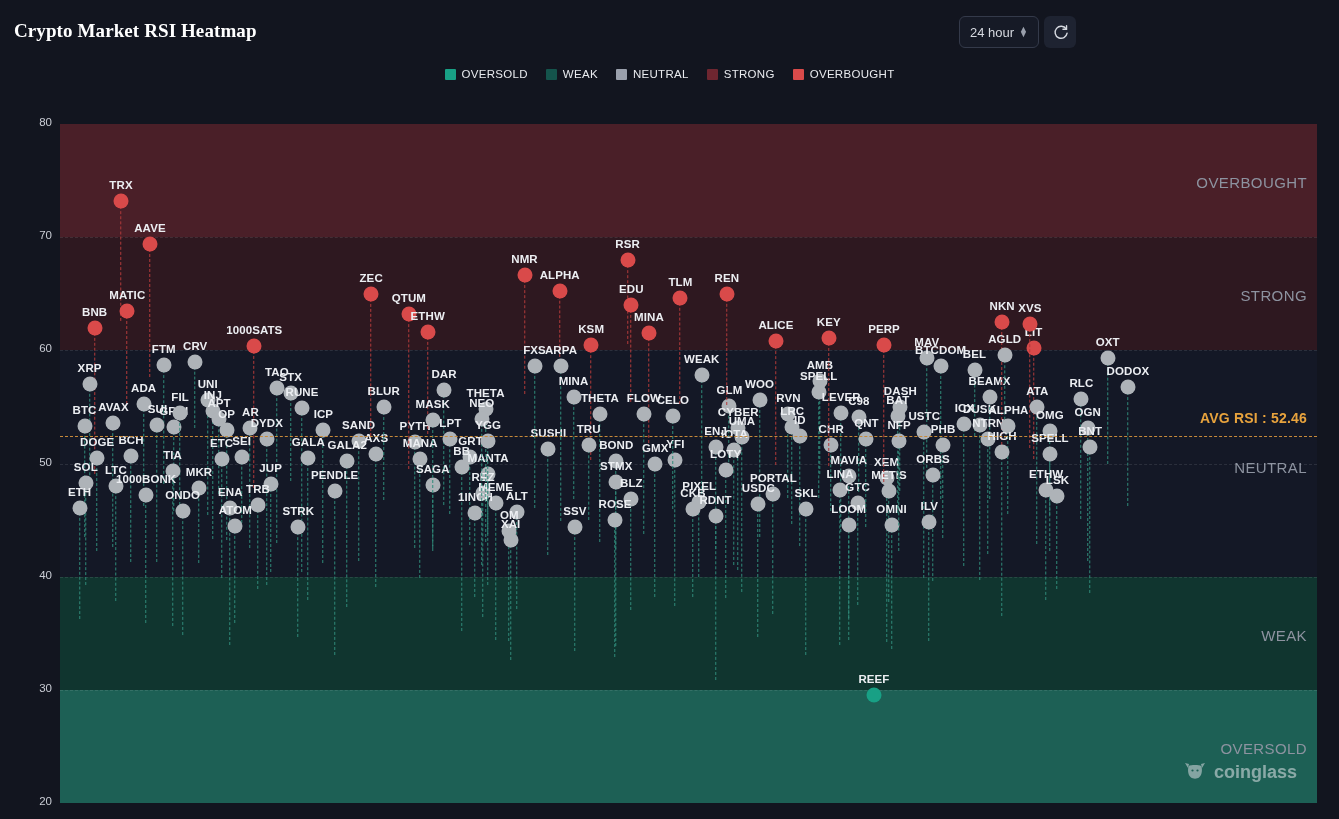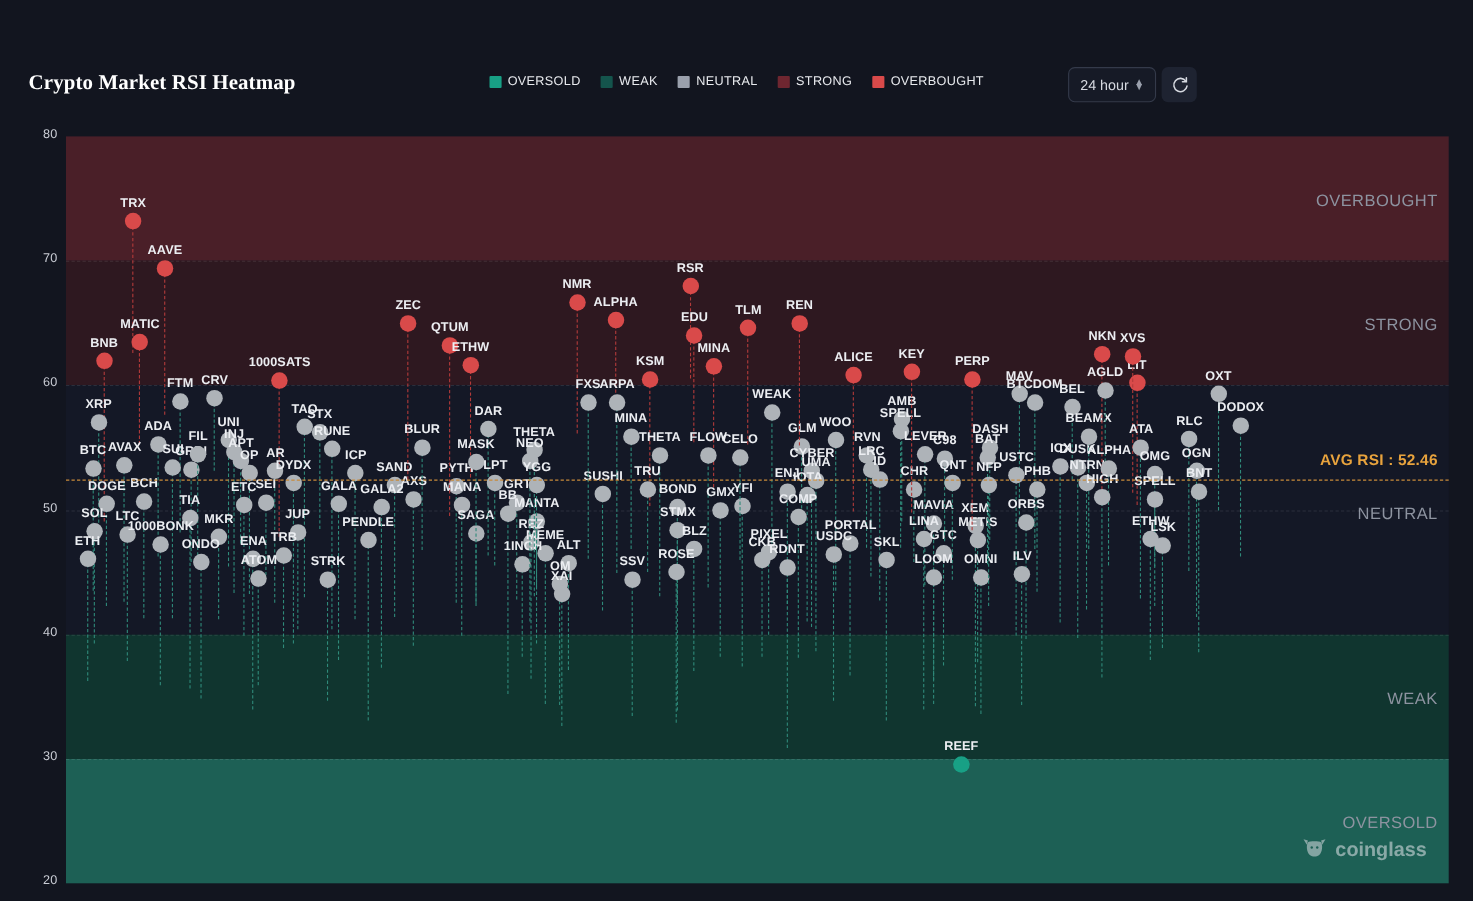--- a/index.html
+++ b/index.html
@@ -6,21 +6,21 @@
   html, body {
     margin: 0; padding: 0;
     width: 1339px; height: 819px;
     background: #12151f;
     font-family: "Liberation Sans", sans-serif;
     overflow: hidden;
   }
   #app { position: relative; width: 1339px; height: 819px; background: #12151f; }
 
   
-  #header { position: absolute; left: 12px; top: 0; width: 1084px; height: 64px; margin-top: 45px; }
+  #header { position: absolute; left: 0; top: 0; width: 1084px; height: 64px; }
   #page-title {
     position: absolute; left: 14px; top: 20px;
     font-size: 19px; font-weight: bold; color: #ffffff;
     font-family: "Liberation Serif", serif;
     letter-spacing: .1px;
   }
   #timeframe-select {
     position: absolute; right: 45px; top: 16px;
     width: 80px; height: 32px;
     background: #161a26; border: 1px solid #343a4a; border-radius: 6px;
@@ -638,21 +638,21 @@
           <div class="tick-label">ENJ</div>
         </div>
         <div class="dp" style="left: 674.439px; top: 325.92px;">
           <div class="stem" style="height:115px"></div>
           <div class="dot"></div>
           <div class="tick-label">IOTA</div>
         </div>
         <div class="dp" style="left: 665.64px; top: 346.29px;">
           <div class="stem" style="height:128px"></div>
           <div class="dot"></div>
-          <div class="tick-label">COMP</div>
+          <div class="tick-label">LOTY</div>
         </div>
         <div class="dp" style="left: 639.243px; top: 377.977px;">
           <div class="stem" style="height:75px"></div>
           <div class="dot"></div>
           <div class="tick-label">PIXEL</div>
         </div>
         <div class="dp" style="left: 632.958px; top: 384.767px;">
           <div class="stem" style="height:88px"></div>
           <div class="dot"></div>
           <div class="tick-label">CKB</div>

